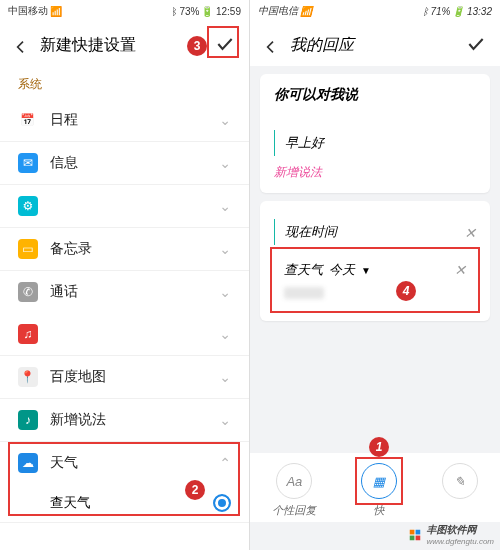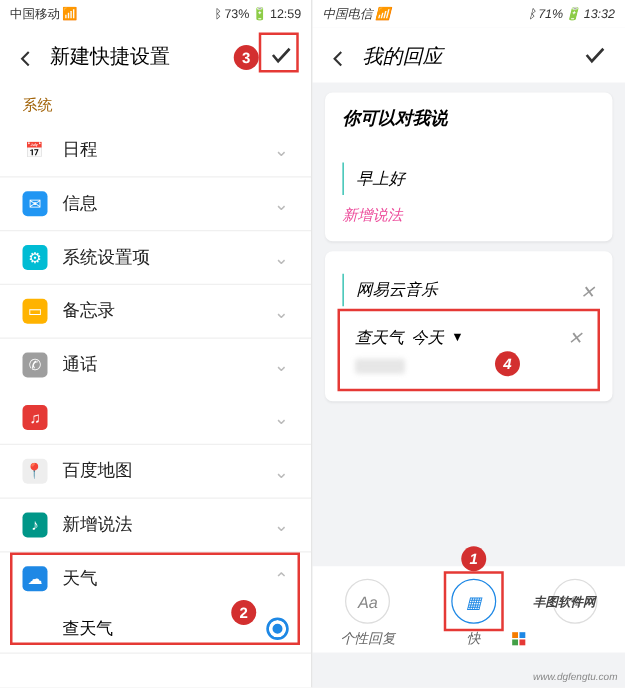--- a/index.html
+++ b/index.html
@@ -79,21 +79,20 @@
     <span>日程</span>
     <span class="chev">⌄</span>
   </div>
   <div class="row row-divider">
     <span class="ic" style="background:#2196f3">✉</span>
     <span>信息</span>
     <span class="chev">⌄</span>
   </div>
   <div class="row row-divider">
     <span class="ic" style="background:#00bcd4">⚙</span>
-    <span>系统设置项</span>
     <span class="chev">⌄</span>
   </div>
   <div class="row row-divider">
     <span class="ic" style="background:#ffb300">▭</span>
     <span>备忘录</span>
     <span class="chev">⌄</span>
   </div>
   <div class="row">
     <span class="ic" style="background:#9e9e9e">✆</span>
     <span>通话</span>
@@ -163,21 +162,21 @@
   <div class="card">
     <div class="card-title">你可以对我说</div>
     <div class="accent-bar">
       <span>早上好</span>
     </div>
     <div class="card-link" style="margin-top:8px;">新增说法</div>
   </div>
 
   <div class="card" style="position:relative;">
     <div class="accent-bar">
-      <span>网易云音乐</span>
+      <span>现在时间</span>
       <span class="close-x">✕</span>
     </div>
 
     <div class="resp-box">
       <span class="redbox" style="left:-4px;top:-4px;right:-4px;bottom:-4px;width:auto;height:auto;"></span>
       <div class="red-circle" style="right:60px;top:30px;">4</div>
       <div class="resp-line">
         <span>查天气</span>
         <span style="font-weight:500;">今天</span>
         <span class="dropdown-arrow">▼</span>
@@ -208,16 +207,16 @@
     <span class="wm-logo">
       <svg viewBox="0 0 24 24" width="14" height="14">
           <rect x="3" y="3" width="8" height="8" fill="#f57c00"></rect>
           <rect x="13" y="3" width="8" height="8" fill="#1e88e5"></rect>
           <rect x="3" y="13" width="8" height="8" fill="#43a047"></rect>
           <rect x="13" y="13" width="8" height="8" fill="#e53935"></rect>
         </svg>
     </span>
     <div>
       <div style="font-weight:600;color:#444;">丰图软件网</div>
-      <div style="font-size:8px;margin-top:48px;">www.dgfengtu.com</div>
+      <div style="font-size:8px;">www.dgfengtu.com</div>
     </div>
   </div>
 </div>
 
 </body></html>

